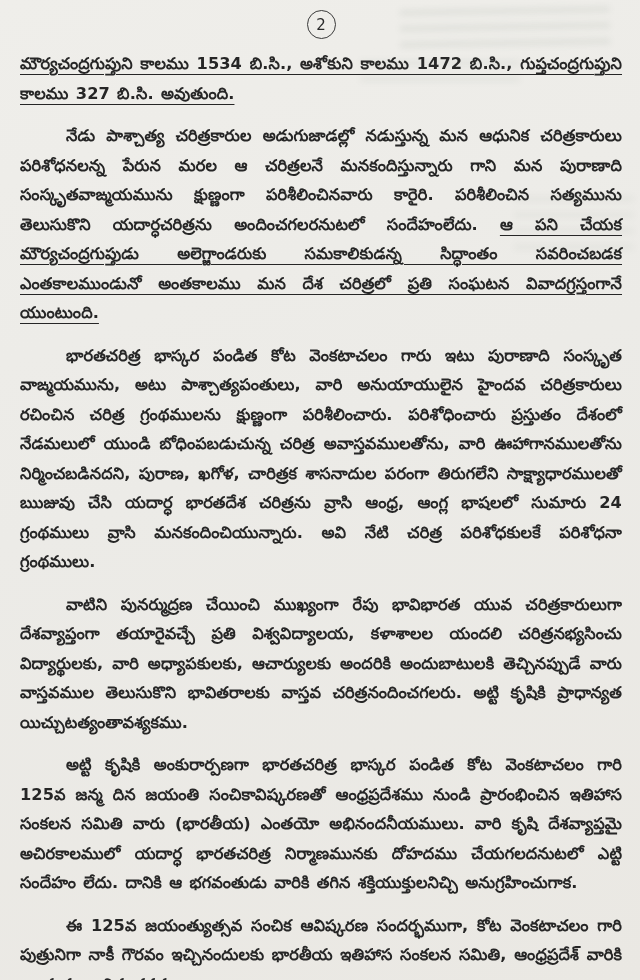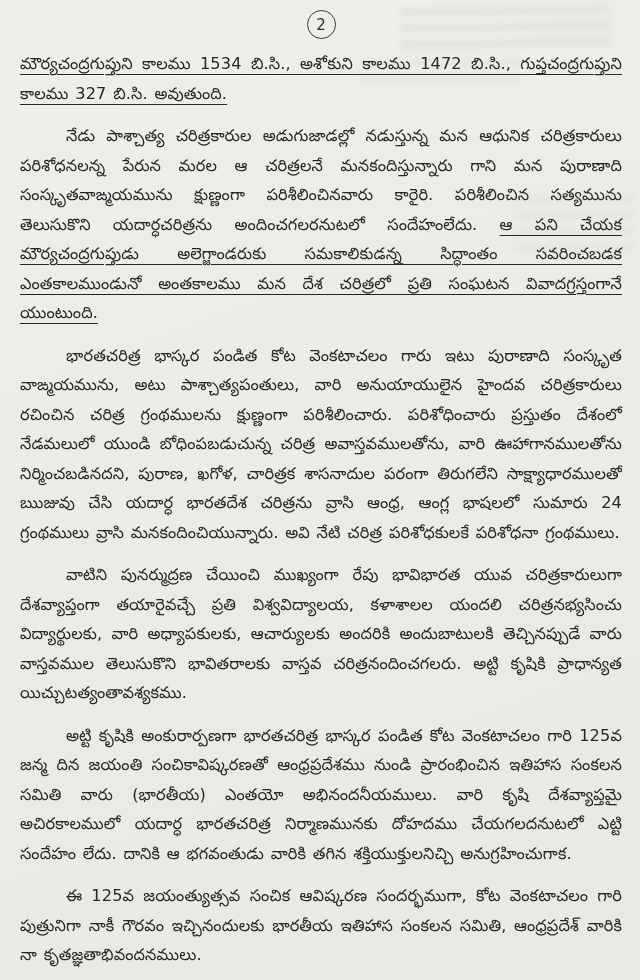--- a/index.html
+++ b/index.html
@@ -52,20 +52,21 @@
     color: #2a2a2a;
   }
 
   .content p {
     margin: 0 0 13px 0;
     font-size: 16.2px;
     line-height: 29.5px;
     text-align: justify;
     letter-spacing: 0.1px;
     word-spacing: 1.5px;
+    font-weight: bold;
   }
   .content p.indent { text-indent: 46px; }
   .u {
     text-decoration: underline;
     text-decoration-thickness: 1.4px;
     text-underline-offset: 5px;
   }
 </style>
 </head>
 <body>

